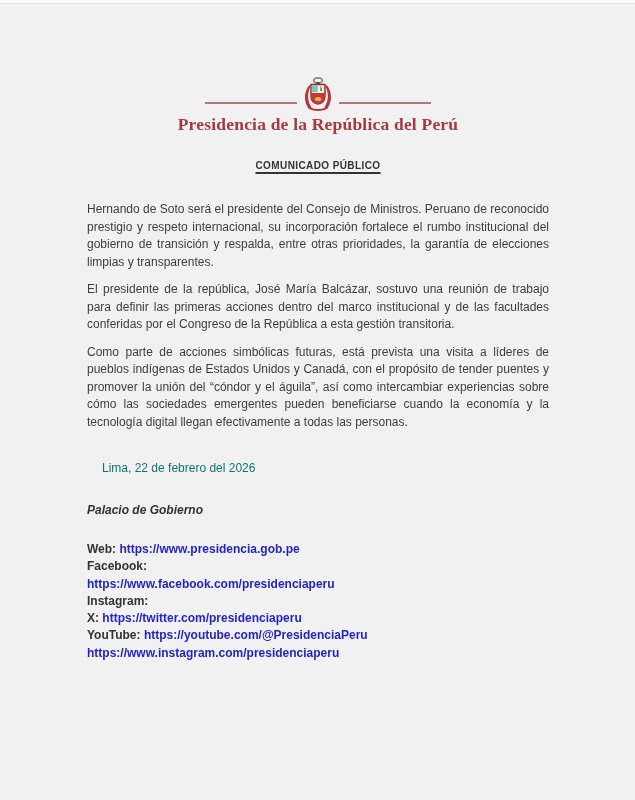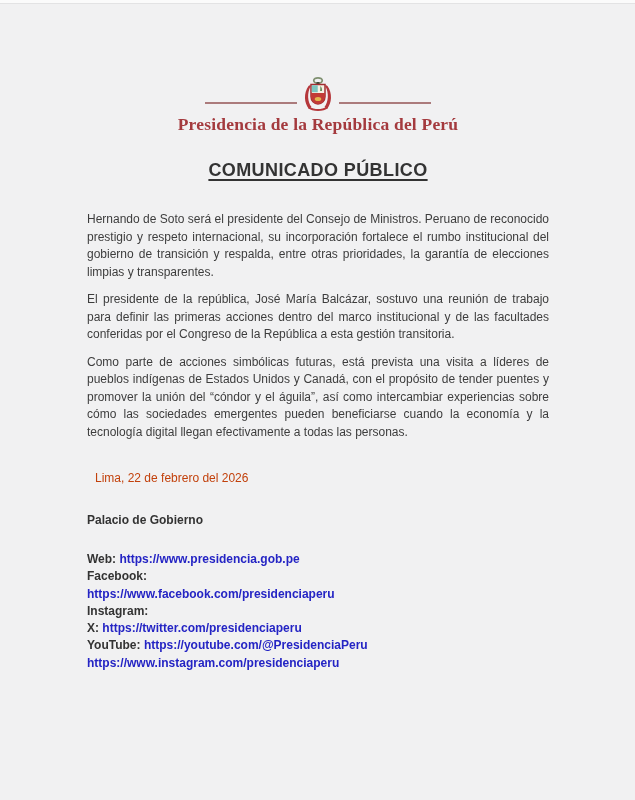--- a/index.html
+++ b/index.html
@@ -44,47 +44,48 @@
     text-align: center;
     font-family: "Liberation Serif", serif;
     font-weight: 700;
     font-size: 17.5px;
     letter-spacing: 0.2px;
     color: #a43a3e;
   }
   .communique-title {
     margin: 25px 0 0 0;
     text-align: center;
-    font-size: 18px;
+    font-size: 10px;
     font-weight: 700;
     letter-spacing: 0.4px;
     color: #333333;
     text-decoration: underline;
     text-underline-offset: 3px;
     text-decoration-thickness: 1.5px;
   }
   
   .body-text { margin-top: 30px; }
   .para {
     margin: 0 0 10px 0;
     font-size: 12px;
     line-height: 17.5px;
     text-align: justify;
     color: #3d3d3d;
   }
   .dateline {
-    margin: 30px 0 0 8px;
+    margin: 30px 0 0 15px;
     font-size: 12px;
-    color: #c2410c;
+    color: #0f766e;
   }
   .signature {
     margin: 28px 0 0 0;
     font-size: 12px;
     font-weight: 700;
     color: #333333;
+    font-style: italic;
   }
   
   .links { margin-top: 24px; }
   .link-row {
     font-size: 12px;
     font-weight: 700;
     line-height: 17.3px;
     color: #333333;
   }
   .link-label { color: #333333; }

